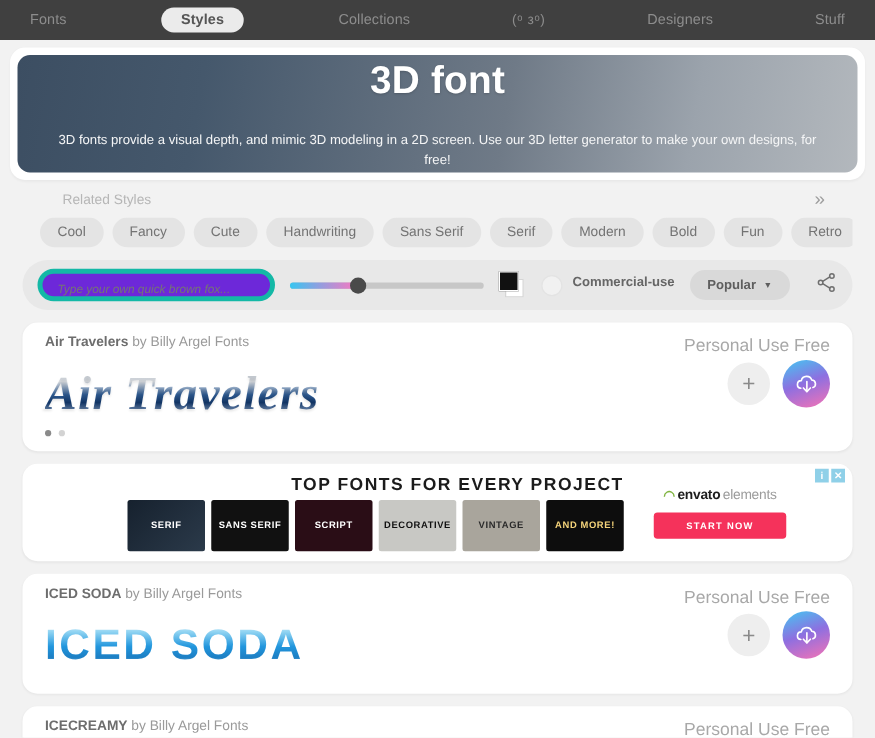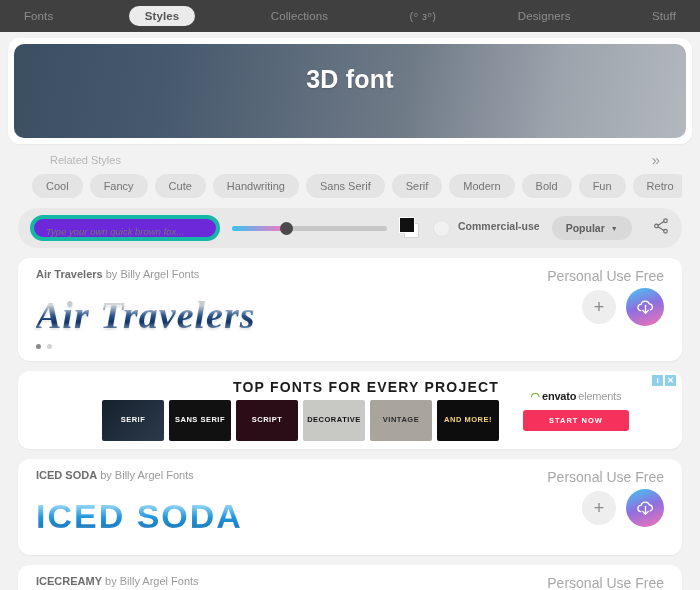--- a/index.html
+++ b/index.html
@@ -55,21 +55,21 @@
     border-radius: 10px;
     background: linear-gradient(100deg, #3c4e62 0%, #45586c 22%, #6f7a87 58%, #9ba3ac 80%, #b3b8bd 100%);
     display: flex;
     flex-direction: column;
     align-items: center;
     justify-content: center;
     padding: 0 24px;
   }
   .hero-title {
     color: #fff;
-    font-size: 25px;
+    font-size: 31px;
     font-weight: bold;
     letter-spacing: .2px;
     margin-bottom: 23px;
     text-shadow: 0 1px 2px rgba(0,0,0,.18);
   }
   .hero-sub {
     color: #f4f5f6;
     font-size: 10.5px;
     line-height: 1.5;
     text-align: center;
@@ -320,20 +320,21 @@
   <div class="nav-item kaomoji">(ᵒ ᴈᵒ)</div>
   <div class="nav-item">Designers</div>
   <div class="nav-item">Stuff</div>
 </div>
 
 <div class="page">
 
   <div class="hero-wrap">
     <div class="hero">
       <div class="hero-title">3D font</div>
+      <div class="hero-sub">3D fonts provide a visual depth, and mimic 3D modeling in a 2D screen. Use our 3D letter generator to make your own designs, for free!</div>
     </div>
   </div>
 
   <div class="related-wrap">
     <div class="related-head">
       <span class="related-label">Related Styles</span>
       <span class="chev-right">»</span>
     </div>
     <div class="chips">
       <span class="chip">Cool</span>

